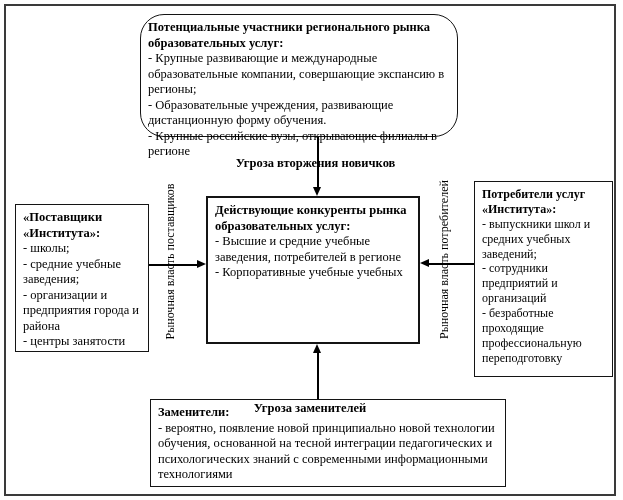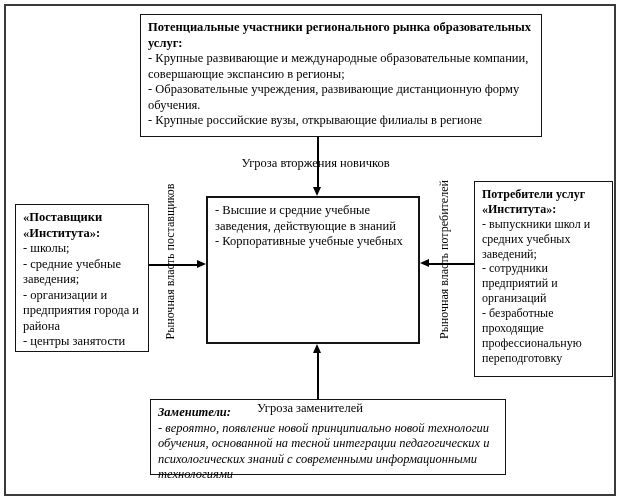--- a/index.html
+++ b/index.html
@@ -21,62 +21,63 @@
   #box-center { border-width:2px; }
   #box-right { font-size:12px; }
   .vline { position:absolute; width:1.5px; background:#000000; }
   .hline { position:absolute; height:1.5px; background:#000000; }
   .ah { position:absolute; width:0; height:0; }
   .ah-down  { border-left:4.5px solid transparent; border-right:4.5px solid transparent; border-top:9px solid #000; }
   .ah-up    { border-left:4.5px solid transparent; border-right:4.5px solid transparent; border-bottom:9px solid #000; }
   .ah-right { border-top:4.5px solid transparent; border-bottom:4.5px solid transparent; border-left:9px solid #000; }
   .ah-left  { border-top:4.5px solid transparent; border-bottom:4.5px solid transparent; border-right:9px solid #000; }
   .arrow-label {
-    position:absolute; font-size:12.5px; text-align:center; white-space:nowrap;
+    position:absolute; font-size:12.5px; text-align:center; white-space:nowrap;font-weight:bold;
   }
   .vertical-label {
     position:absolute; font-size:12px; text-align:center; white-space:nowrap;
     transform:rotate(-90deg);
   }
 </style>
 </head>
 <body>
 
 <div class="canvas">
 
   <div class="frame"></div>
 
-  <div class="box" id="box-top" style="left:140px; top:14px; width:402px; height:123px;">
+  <div class="box" id="box-top" style="left:140px; top:14px; width:318px; height:123px;border-radius:24px;">
     <div class="title">Потенциальные участники регионального рынка образовательных услуг:</div>
     <div class="item">- Крупные развивающие и международные образовательные компании, совершающие экспансию в регионы;</div>
     <div class="item">- Образовательные учреждения, развивающие дистанционную форму обучения.</div>
     <div class="item">- Крупные российские вузы, открывающие филиалы в регионе</div>
   </div>
 
   <div class="box" id="box-center" style="left:206px; top:196px; width:214px; height:148px;">
-    <div class="item">- Высшие и средние учебные заведения, действующие в знаний</div>
+    <div class="title">Действующие конкуренты рынка образовательных услуг:</div>
+    <div class="item">- Высшие и средние учебные заведения, потребителей в регионе</div>
     <div class="item">- Корпоративные учебные учебных</div>
   </div>
 
   <div class="box" id="box-left" style="left:15px; top:204px; width:134px; height:148px;">
     <div class="title">«Поставщики «Института»:</div>
     <div class="item">- школы;</div>
     <div class="item">- средние учебные заведения;</div>
     <div class="item">- организации и предприятия города и района</div>
     <div class="item">- центры занятости</div>
   </div>
 
   <div class="box" id="box-right" style="left:474px; top:181px; width:139px; height:196px;">
     <div class="title">Потребители услуг «Института»:</div>
     <div class="item">- выпускники школ и средних учебных заведений;</div>
     <div class="item">- сотрудники предприятий и организаций</div>
     <div class="item">- безработные проходящие профессиональную переподготовку</div>
   </div>
 
-  <div class="box" id="box-bottom" style="left:150px; top:399px; width:356px; height:76px;font-style:italic;">
+  <div class="box" id="box-bottom" style="left:150px; top:399px; width:356px; height:88px;">
     <div class="title">Заменители:</div>
     <div class="item">- вероятно, появление новой принципиально новой технологии обучения, основанной на тесной интеграции педагогических и психологических знаний с современными информационными технологиями</div>
   </div>
 
   <div class="vline" style="left:317px; top:137px; height:51px;"></div>
   <div class="ah ah-down" style="left:313px; top:187px;"></div>
   <div class="arrow-label" style="left:208px; top:156px; width:215px;">Угроза вторжения новичков</div>
 
   <div class="vline" style="left:317px; top:353px; height:46px;"></div>
   <div class="ah ah-up" style="left:313px; top:344px;"></div>

